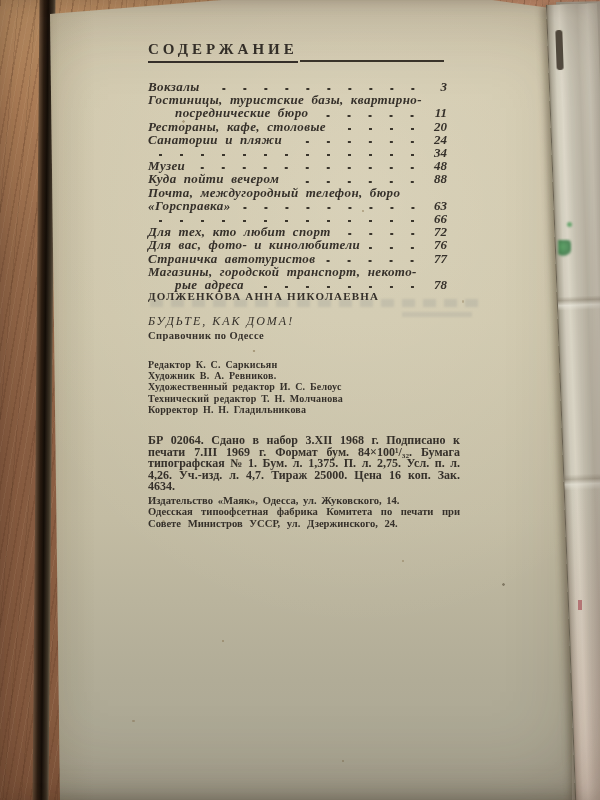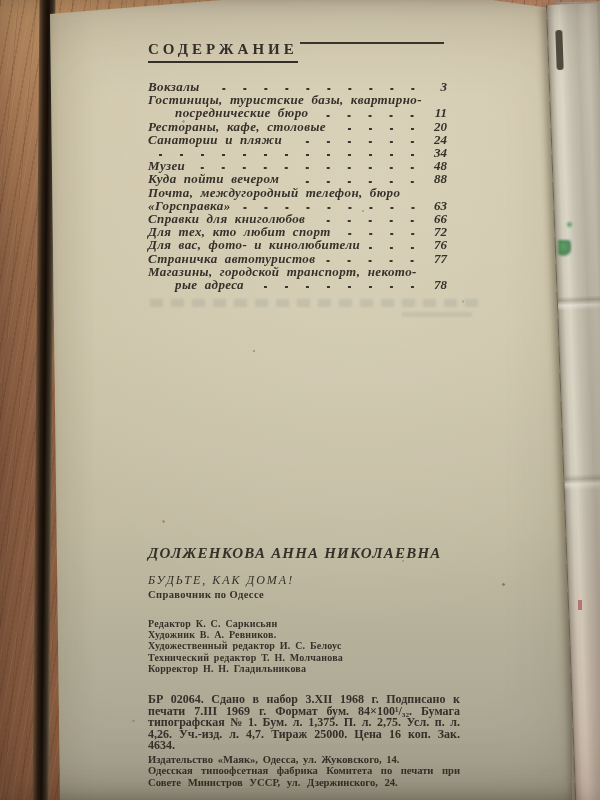--- a/index.html
+++ b/index.html
@@ -66,33 +66,33 @@
       background:radial-gradient(circle at 40% 40%, #45a058, #2e7a42 60%, rgba(0,0,0,0) 78%);
       filter:blur(1px);opacity:.8;}
   .stain-green2{position:absolute;left:567px;top:222px;width:5px;height:5px;z-index:6;
       background:#3f9e52;border-radius:50%;filter:blur(.8px);opacity:.7;}
   .stain-red{position:absolute;left:578px;top:600px;width:4px;height:10px;z-index:6;
       background:#b55a62;filter:blur(.7px);opacity:.7;}
   .vignette{position:absolute;inset:0;z-index:9;pointer-events:none;
       box-shadow:inset 0 0 90px rgba(45,28,15,.30), inset 0 0 18px rgba(45,28,15,.18);}
   
   .content{position:absolute;left:106px;top:0;width:312px;color:#35302a;z-index:4;}
-  .toc-title-row{display:flex;align-items:flex-start;width:296px;margin-top:42px;}
+  .toc-title-row{display:flex;align-items:flex-end;width:296px;margin-top:42px;}
   .toc-title{font-weight:700;font-size:15px;line-height:1;letter-spacing:4px;
       padding-bottom:4px;border-bottom:2.5px solid #35302a;}
   .title-rule{flex:1;height:0;border-bottom:2px solid #3a352c;margin:0 0 1px 2px;}
   .toc{margin-top:17px;padding-right:13px;font-style:italic;}
   .toc-row{display:flex;align-items:baseline;font-weight:700;font-size:13px;line-height:13.2px;
       letter-spacing:.4px;word-spacing:3.5px;}
   .toc-row.indent{padding-left:27px;align-items:flex-end;}
   .leader{flex:1 1 auto;align-self:stretch;margin-left:9px;
       background-image:radial-gradient(circle,#3a352c 1.2px, rgba(0,0,0,0) 1.5px);
       background-size:21px 4px;background-repeat:repeat-x;background-position:right bottom 2px;}
   .pagenum{min-width:24px;text-align:right;letter-spacing:0;}
-  .author{margin-top:255px;font-weight:700;font-size:15px;line-height:1;letter-spacing:1.2px;font-style:italic;}
+  .author{font-weight:700;font-size:11px;line-height:1;letter-spacing:1.2px;}
   .book-title{margin-top:13px;font-style:italic;font-weight:400;font-size:12px;line-height:1;letter-spacing:2px;}
   .subtitle{margin-top:4px;font-weight:700;font-size:10.5px;line-height:1;letter-spacing:.4px;}
   .staff{margin-top:17px;font-weight:700;font-size:10px;line-height:11.3px;letter-spacing:.2px;word-spacing:2px;}
   .imprint{margin-top:20px;font-weight:700;font-size:12px;line-height:11.5px;
       text-align:justify;word-spacing:2.5px;}
   .publisher{margin-top:2px;font-weight:700;font-size:10.6px;line-height:11.5px;word-spacing:2px;}
   .printer{font-weight:700;font-size:10.6px;line-height:11.5px;text-align:justify;word-spacing:4px;}
 </style>
 </head>
 <body>
@@ -152,21 +152,20 @@
           </div>
           <div class="toc-row">
             <span class="toc-text">Почта, междугородный телефон, бюро</span>
           </div>
           <div class="toc-row">
             <span class="toc-text">«Горсправка»</span>
             <span class="leader"></span>
             <span class="pagenum">63</span>
           </div>
           <div class="toc-row">
-            <span class="toc-text">Справки для книголюбов</span>
             <span class="leader"></span>
             <span class="pagenum">66</span>
           </div>
           <div class="toc-row">
             <span class="toc-text">Для тех, кто любит спорт</span>
             <span class="leader"></span>
             <span class="pagenum">72</span>
           </div>
           <div class="toc-row">
             <span class="toc-text">Для вас, фото- и кинолюбители</span>

